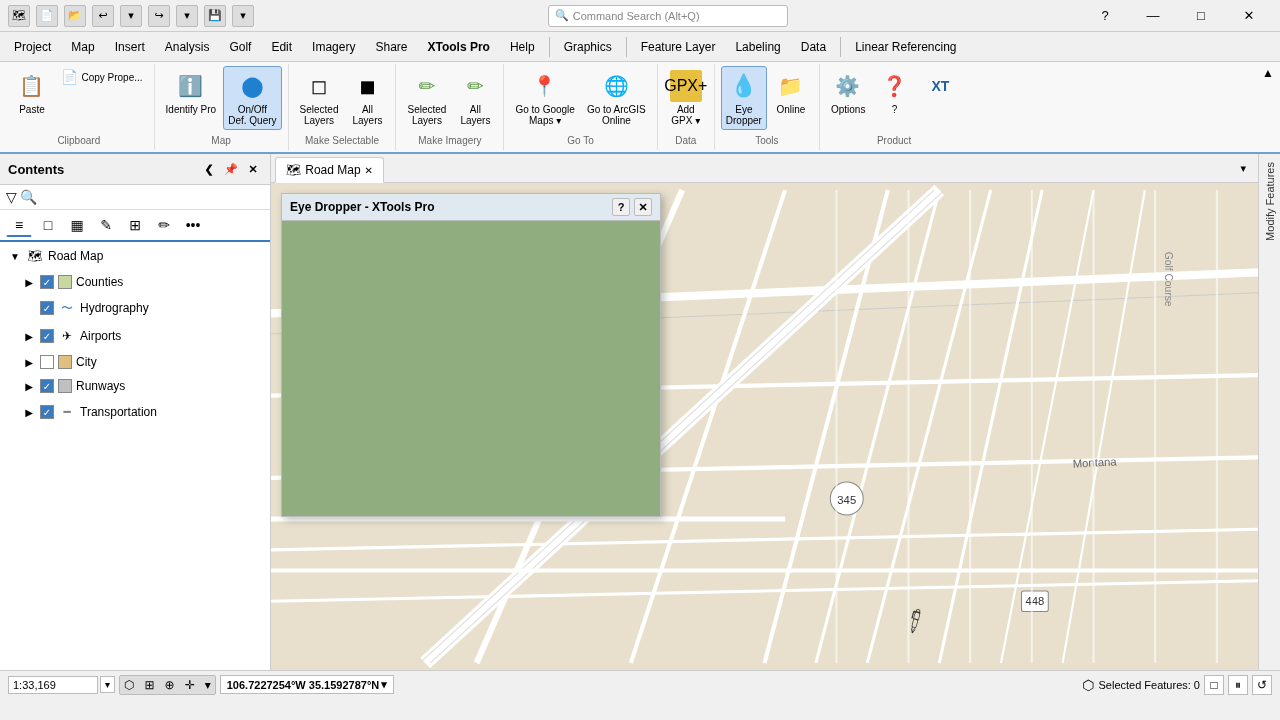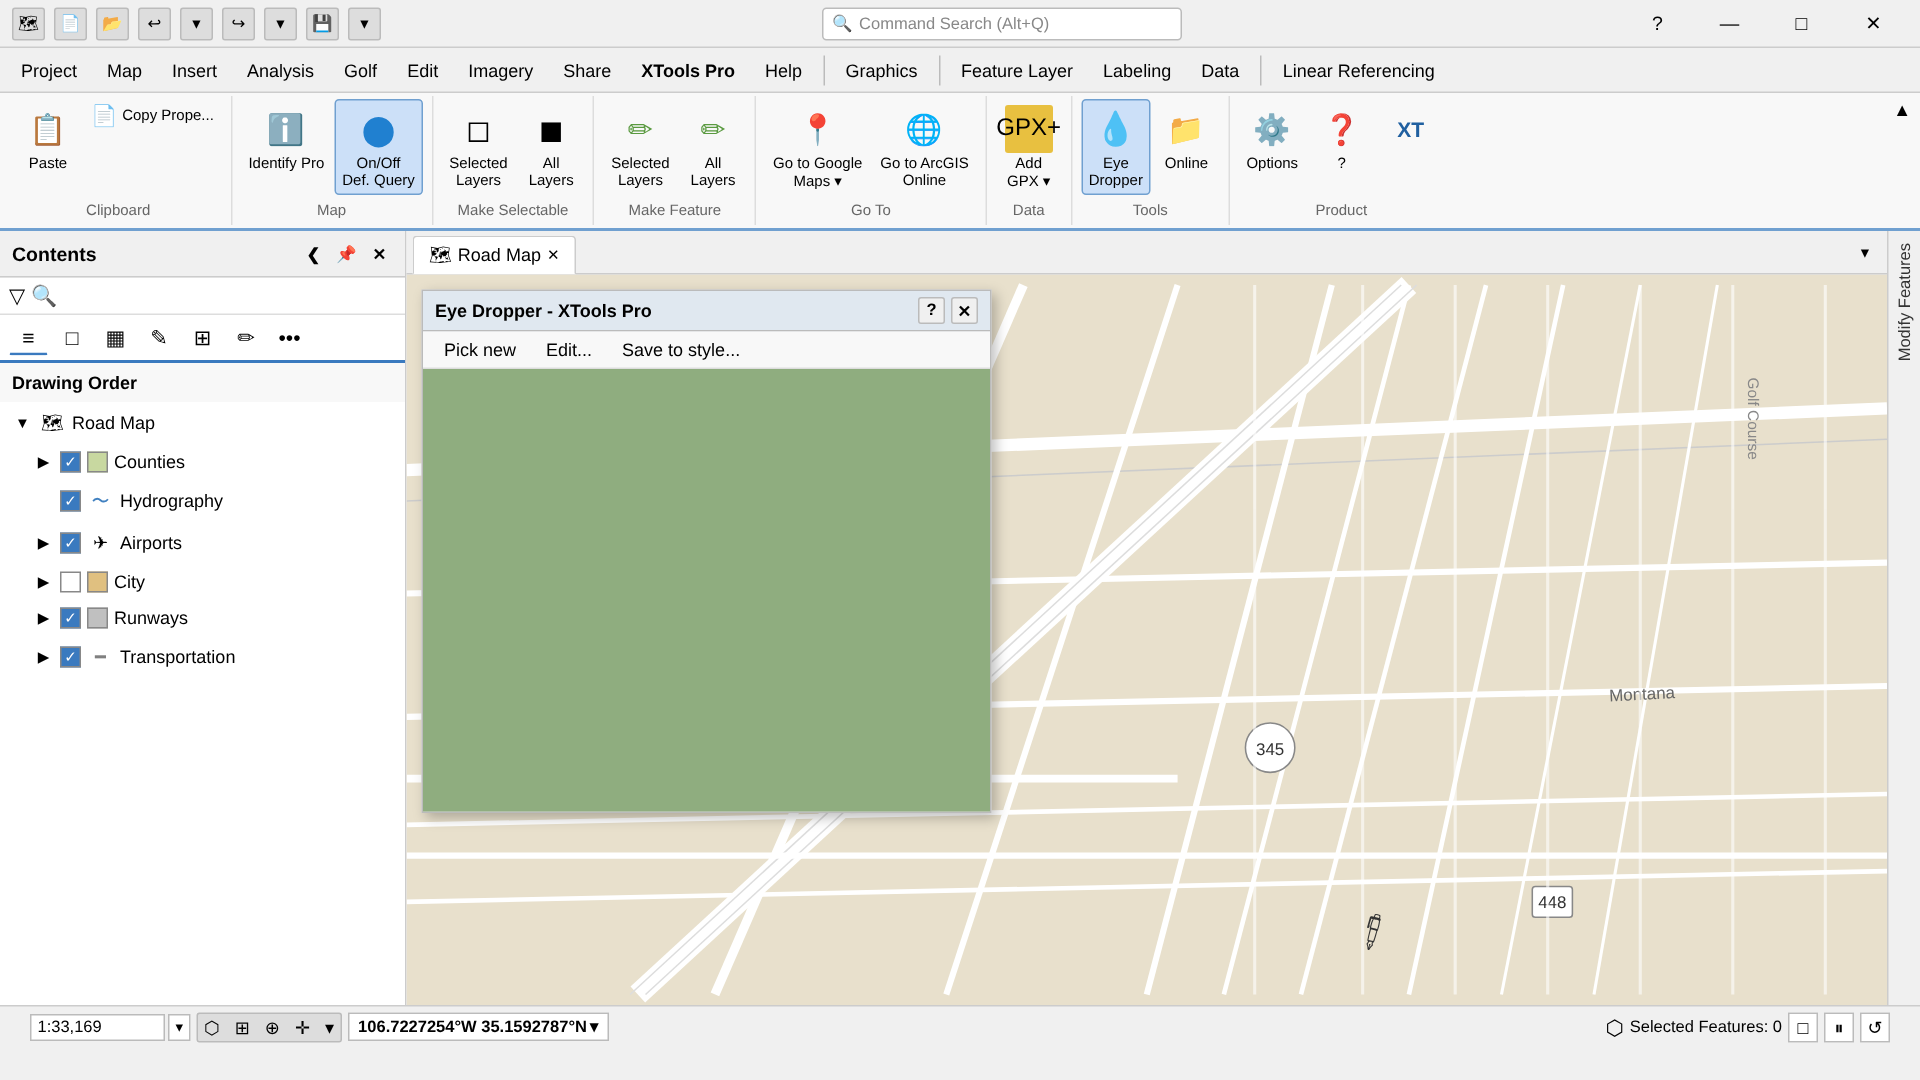--- a/index.html
+++ b/index.html
@@ -322,21 +322,21 @@
       white-space: nowrap;
     }
 
     
     .status-bar {
       height: 28px;
       background: #f0f0f0;
       border-top: 1px solid #ccc;
       display: flex;
       align-items: center;
-      padding: 0 20px;
+      padding: 0 8px;
       gap: 4px;
       font-size: 11px;
     }
     .status-scale {
       display: flex;
       align-items: center;
       gap: 2px;
     }
     .status-scale input {
       width: 90px;
@@ -508,21 +508,21 @@
       <div class="ribbon-group-content">
         <div class="ribbon-btn">
           <div class="ribbon-btn-icon" style="color:#5a9a40;">✏</div>
           <span>Selected<br>Layers</span>
         </div>
         <div class="ribbon-btn">
           <div class="ribbon-btn-icon" style="color:#5a9a40;">✏</div>
           <span>All<br>Layers</span>
         </div>
       </div>
-      <div class="ribbon-group-label">Make Feature</div>
+      <div class="ribbon-group-label">Make Imagery</div>
     </div>
 
     <div class="ribbon-group">
       <div class="ribbon-group-content">
         <div class="ribbon-btn">
           <div class="ribbon-btn-icon">📍</div>
           <span>Go to Google<br>Maps ▾</span>
         </div>
         <div class="ribbon-btn">
           <div class="ribbon-btn-icon">🌐</div>
@@ -613,21 +613,20 @@
         <span>⊞</span>
       </div>
       <div class="panel-toolbar-btn">
         <span>✏</span>
       </div>
       <div class="panel-toolbar-btn">
         <span>•••</span>
       </div>
     </div>
 
-    <div class="drawing-order-label">Drawing Order</div>
 
     <div class="layer-list">
 
       <div class="layer-item">
         <div class="layer-expand">▼</div>
         <div class="layer-icon">🗺</div>
         <span class="layer-name">Road Map</span>
       </div>
 
       <div class="layer-item layer-sub">
@@ -735,25 +734,20 @@
         </svg>
 
         <div class="eye-dropper-dialog">
           <div class="dialog-title-bar">
             <span>Eye Dropper - XTools Pro</span>
             <div class="dialog-title-bar-btns">
               <div class="dialog-title-btn">?</div>
               <div class="dialog-title-btn">✕</div>
             </div>
           </div>
-          <div class="dialog-menu-bar">
-            <div class="dialog-menu-item">Pick new</div>
-            <div class="dialog-menu-item">Edit...</div>
-            <div class="dialog-menu-item">Save to style...</div>
-          </div>
           <div class="dialog-content">
           </div>
         </div>
       </div>
     </div>
   </div>
 
   <div class="modify-features-panel">
     <div class="modify-features-label">Modify Features</div>
   </div>

